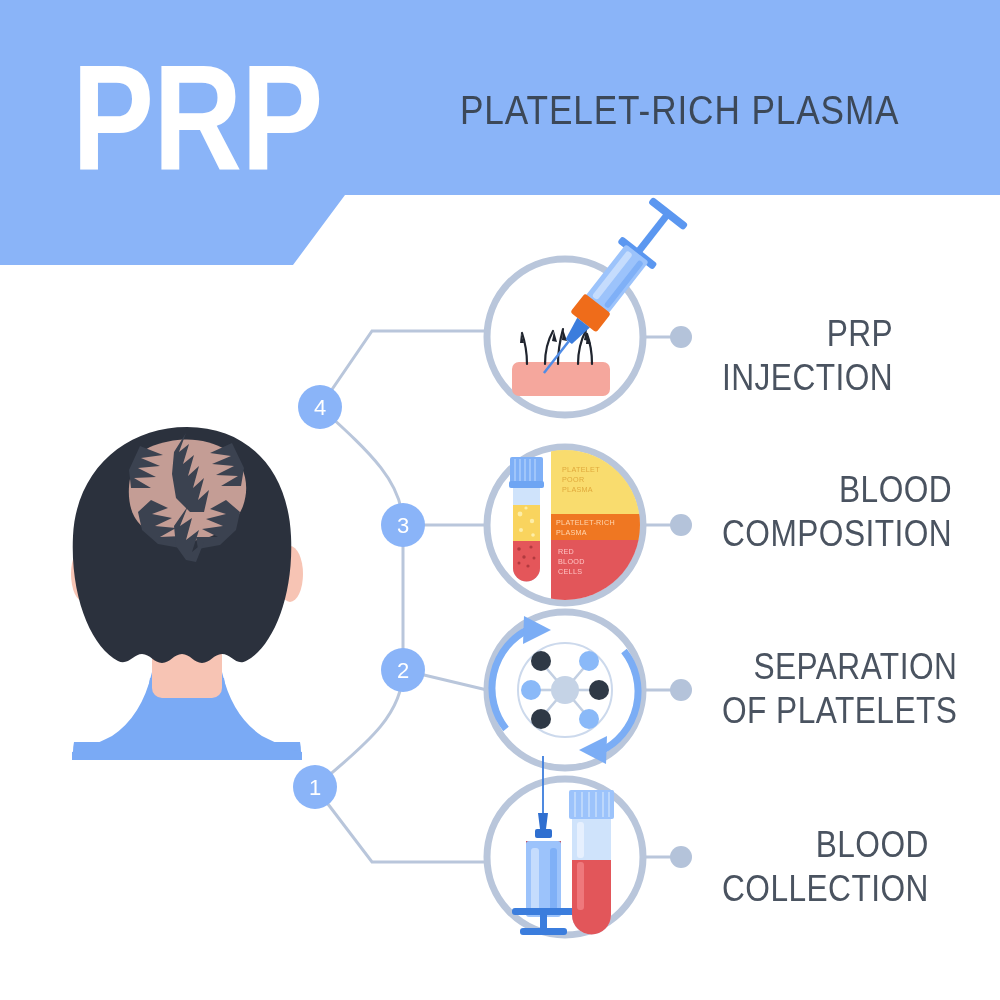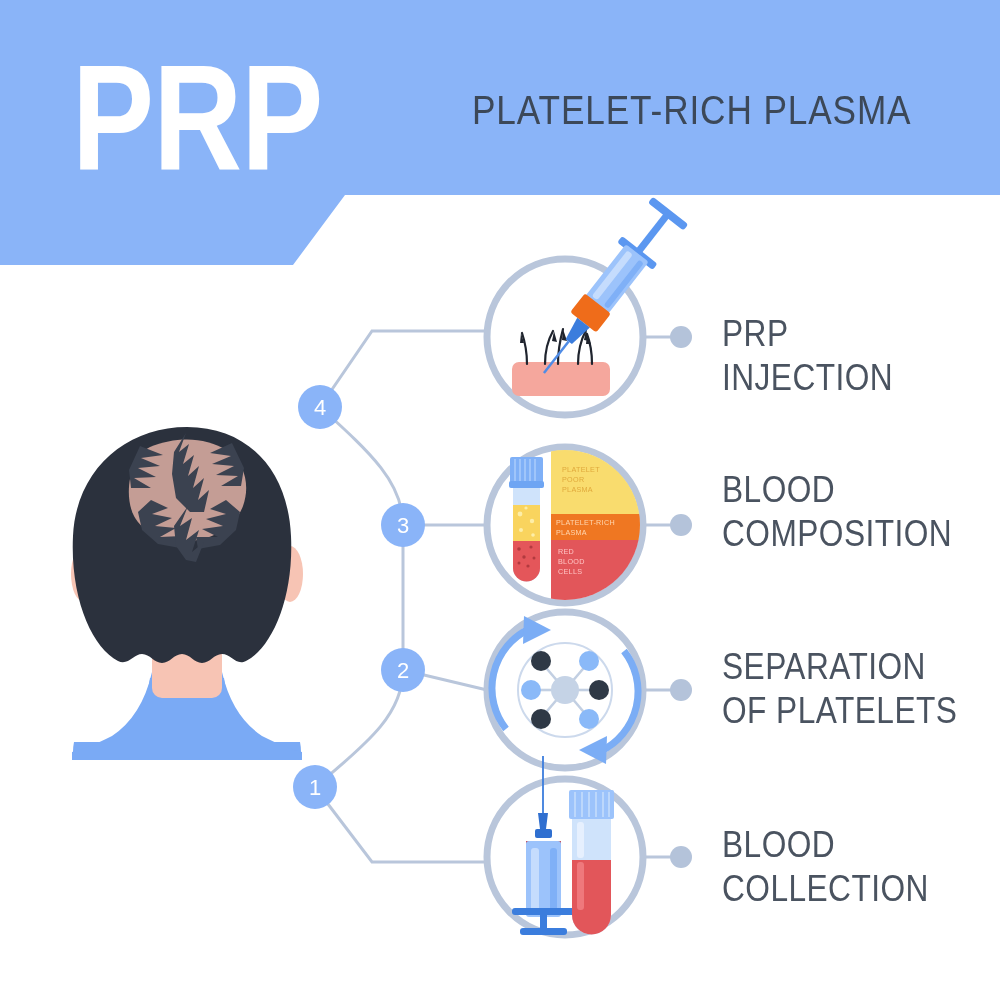--- a/index.html
+++ b/index.html
@@ -7,20 +7,21 @@
   html, body {
     width: 1000px; height: 1000px;
     background: #ffffff;
     font-family: "Liberation Sans", "DejaVu Sans", sans-serif;
     overflow: hidden;
   }
   #stage {
     position: relative;
     width: 1000px; height: 872px;
     background: #ffffff;
+    text-align: right;
   }
   #stage svg.layer {
     position: absolute; left: 0; top: 0;
     width: 1000px; height: 1000px;
   }
   .txt-title {
     font-family: "Liberation Sans", "DejaVu Sans", sans-serif;
     font-weight: 700;
     letter-spacing: -1px;
   }
@@ -59,21 +60,21 @@
 <div id="stage">
 
   <svg class="layer" viewBox="0 0 1000 1000">
     <polygon id="banner-shape" points="0,0 1000,0 1000,195 345,195 293,265 0,265" fill="#8ab4f8"></polygon>
   </svg>
 
   <div style="position:absolute;left:72px;top:42px;">
     <span class="txt-title" style="display:inline-block;font-size:150px;line-height:150px;color:#ffffff;transform:scaleX(0.82);transform-origin:left top;">PRP</span>
   </div>
 
-  <div style="position:absolute;left:472px;top:88px;">
+  <div style="position:absolute;left:460px;top:88px;">
     <span class="txt-sub" style="display:inline-block;font-size:40px;line-height:44px;color:#3c4858;letter-spacing:1px;transform:scaleX(0.88);transform-origin:left top;">PLATELET-RICH PLASMA</span>
   </div>
 
   <svg class="layer" viewBox="0 0 1000 1000">
     <g>
 
       <path d="M150 678 Q 145 712 132 732 Q 108 754 74 760 L 74 760 Q 72 752 74 742
                L 300 742 Q 302 752 300 760 Q 266 754 242 732 Q 229 712 224 678 Z" fill="#7aaaf5"></path>
       <path d="M152 672 L 222 672 Q 232 716 262 736 Q 290 750 302 752 L 302 760 L 72 760 L 72 752
                Q 84 750 112 736 Q 142 716 152 672 Z" fill="#7aaaf5"></path>

